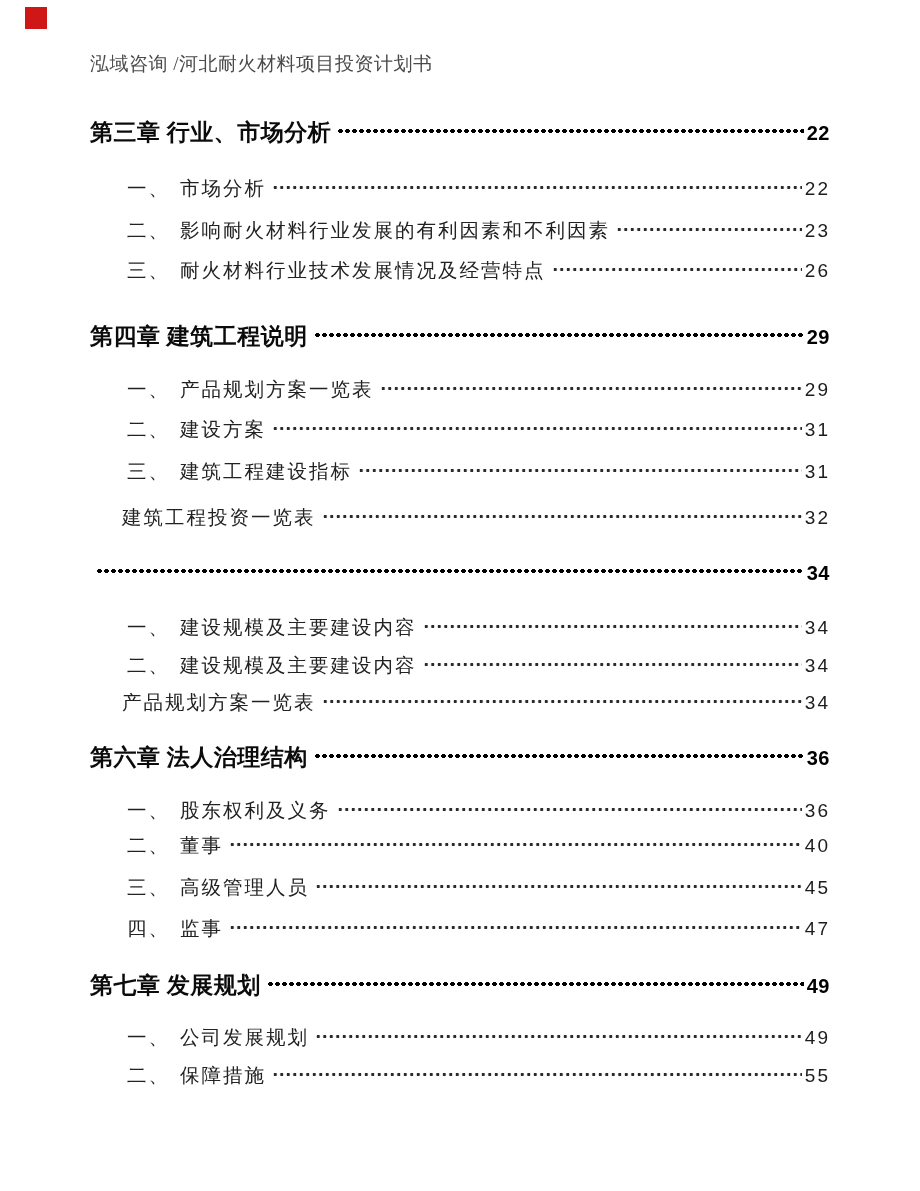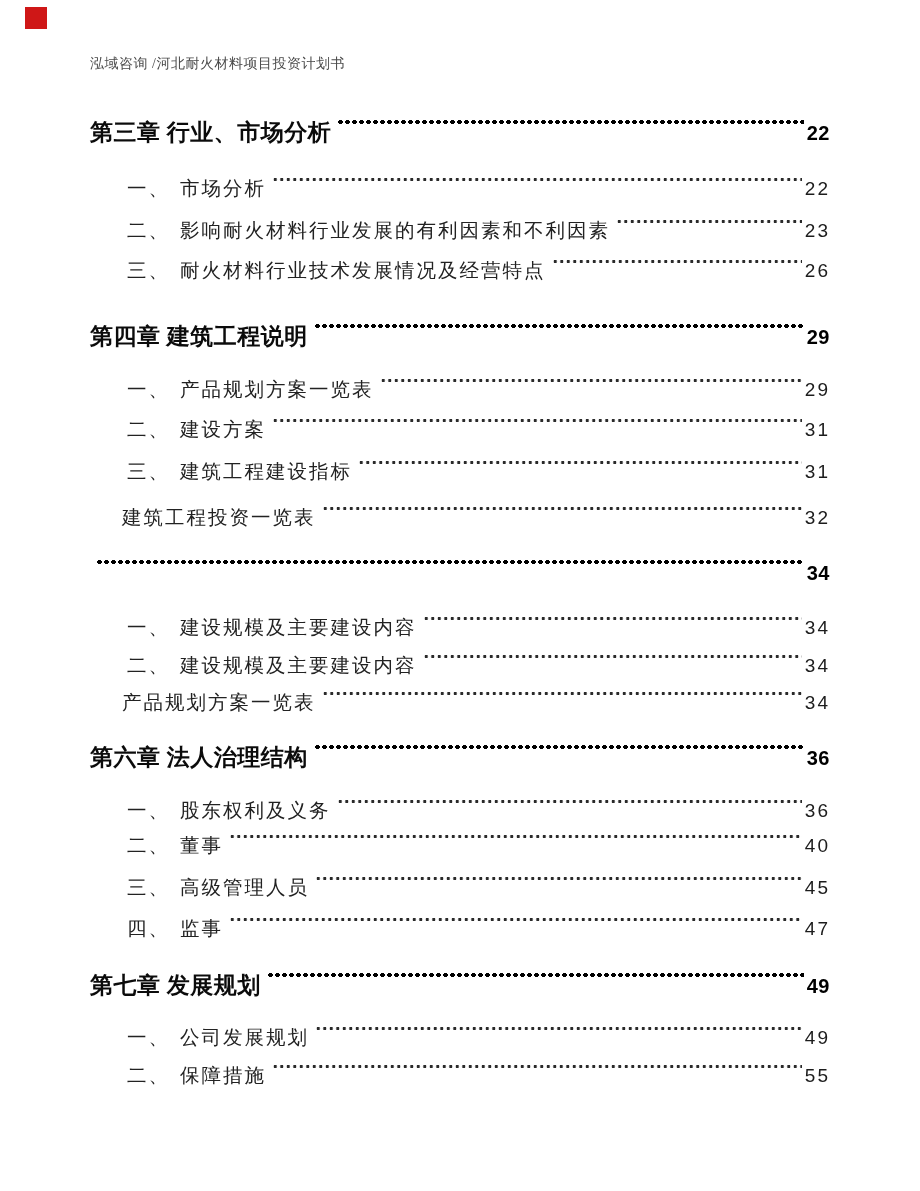--- a/index.html
+++ b/index.html
@@ -16,29 +16,29 @@
     width: 22px; height: 22px;
     background: #cf1717;
   }
   .doc {
     position: absolute;
     left: 90px; top: 0;
     width: 740px;
   }
   .header-line {
     margin-top: 52px;
-    font-size: 14px;
+    font-size: 19px;
     line-height: 24px;
     letter-spacing: 0.5px;
     color: #4a4a4a;
     white-space: nowrap;
   }
   .row {
     display: flex;
-    align-items: flex-start;
+    align-items: center;
     white-space: nowrap;
   }
   .row.chapter {
     font-size: 23px;
     font-weight: bold;
     color: #0b0b0b;
     line-height: 30px;
     letter-spacing: 0.5px;
   }
   .row.item {

